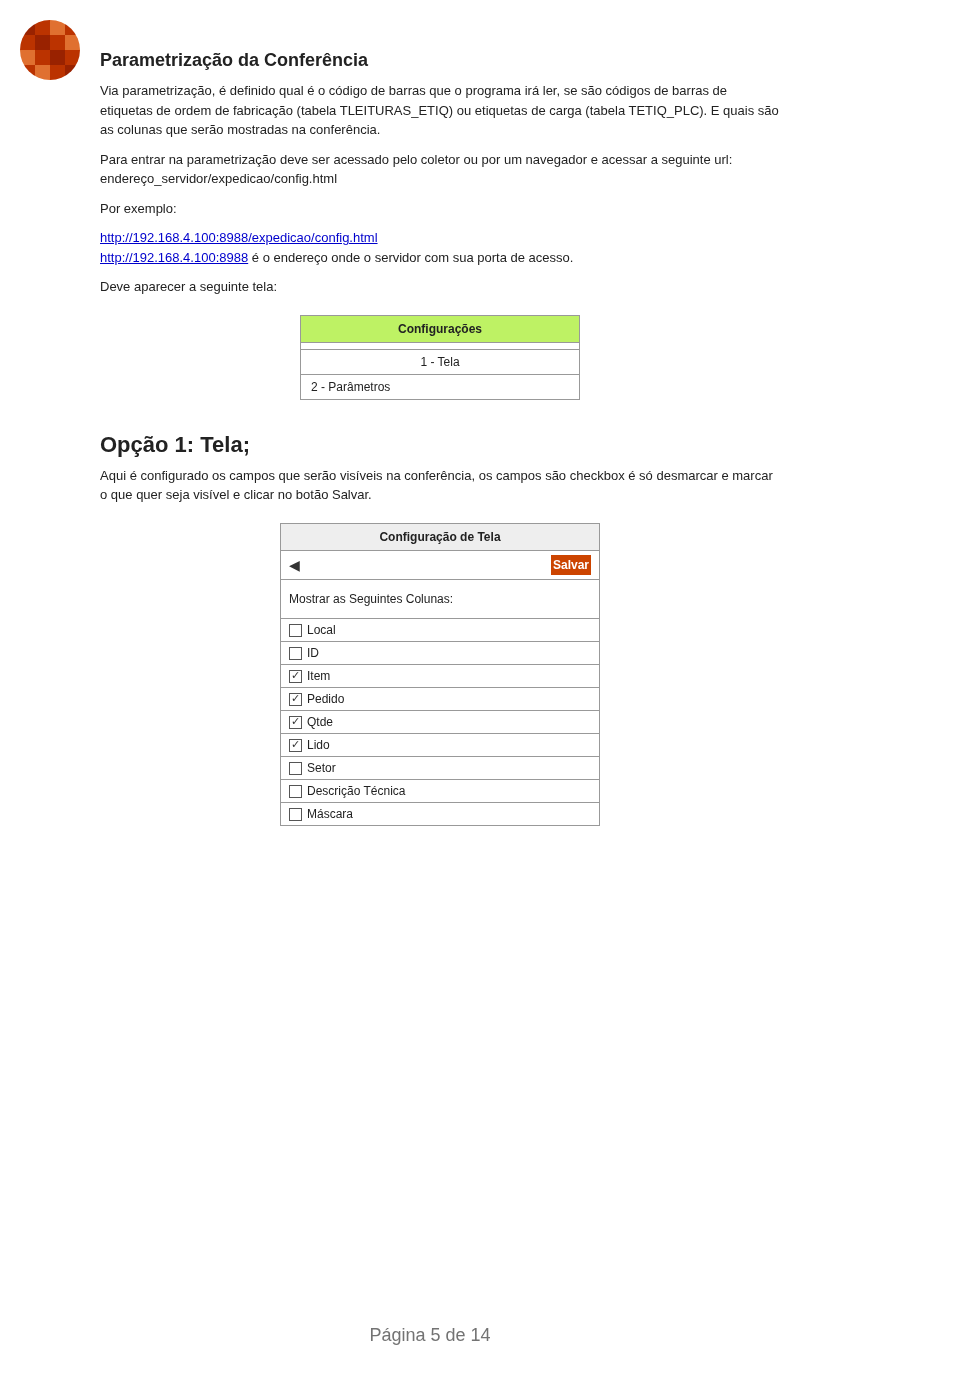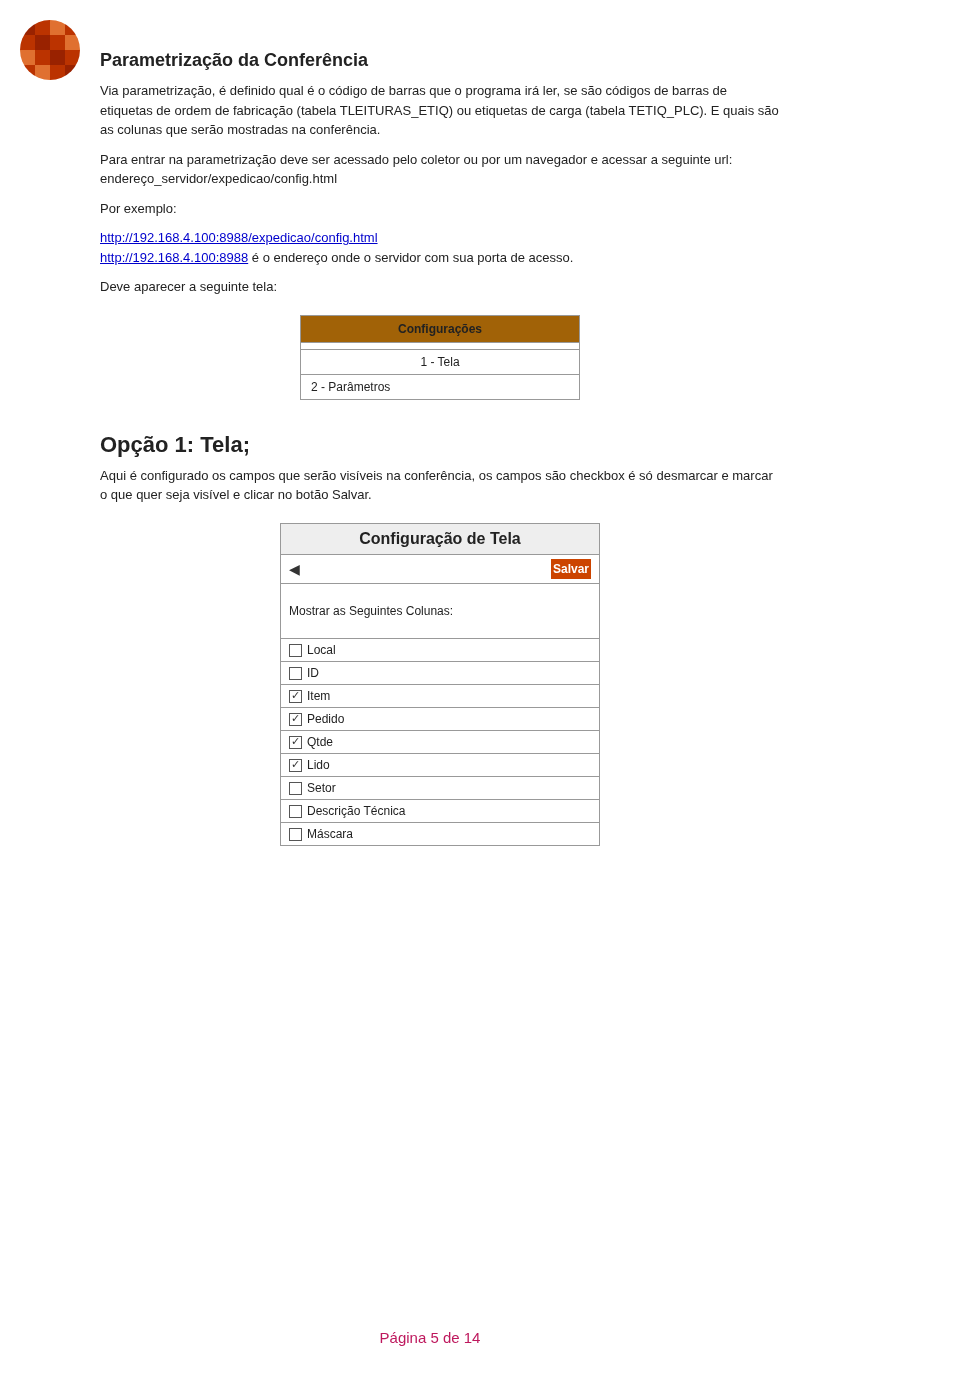--- a/index.html
+++ b/index.html
@@ -78,21 +78,21 @@
 
     
     .config-table {
       border-collapse: collapse;
       width: 280px;
       margin: 18px auto 18px auto;
       border: 1px solid #999;
     }
 
     .config-table th {
-      background: #a16207;
+      background: #bef264;
       font-size: 12px;
       font-weight: bold;
       padding: 6px 10px;
       border: 1px solid #999;
     }
 
     .config-table td {
       font-size: 12px;
       text-align: center;
       padding: 5px 10px;
@@ -102,21 +102,21 @@
     
     .tela-table {
       border-collapse: collapse;
       width: 320px;
       margin: 18px auto 18px auto;
       border: 1px solid #999;
     }
 
     .tela-table .tela-header-row th {
       background: #eee;
-      font-size: 16px;
+      font-size: 12px;
       font-weight: bold;
       text-align: center;
       padding: 6px 10px;
       border: 1px solid #999;
     }
 
     .salvar-btn {
       background: #cc4400;
       color: #fff;
       font-size: 12px;
@@ -141,21 +141,21 @@
     .tela-table td {
       font-size: 12px;
       padding: 4px 8px;
       border: 1px solid #999;
       vertical-align: middle;
     }
 
     .tela-table .section-header td {
       background: #fff;
       font-size: 12px;
-      padding: 20px 8px;
+      padding: 12px 8px;
     }
 
     .checkbox-cell {
       display: flex;
       align-items: center;
       gap: 5px;
       text-align: center;
     }
 
     .cb {
@@ -177,22 +177,22 @@
       left: 1px;
       color: #333;
     }
 
     .page-footer {
       position: absolute;
       bottom: 30px;
       left: 0;
       right: 0;
       text-align: center;
-      font-size: 15px;
-      color: #be185d;
+      font-size: 18px;
+      color: #737373;
     }
   </style>
 </head>
 <body>
 
 <div class="page-container">
 
   <div class="header-logo">
     <div class="logo-grid">
       <div class="logo-cell dark"></div>

